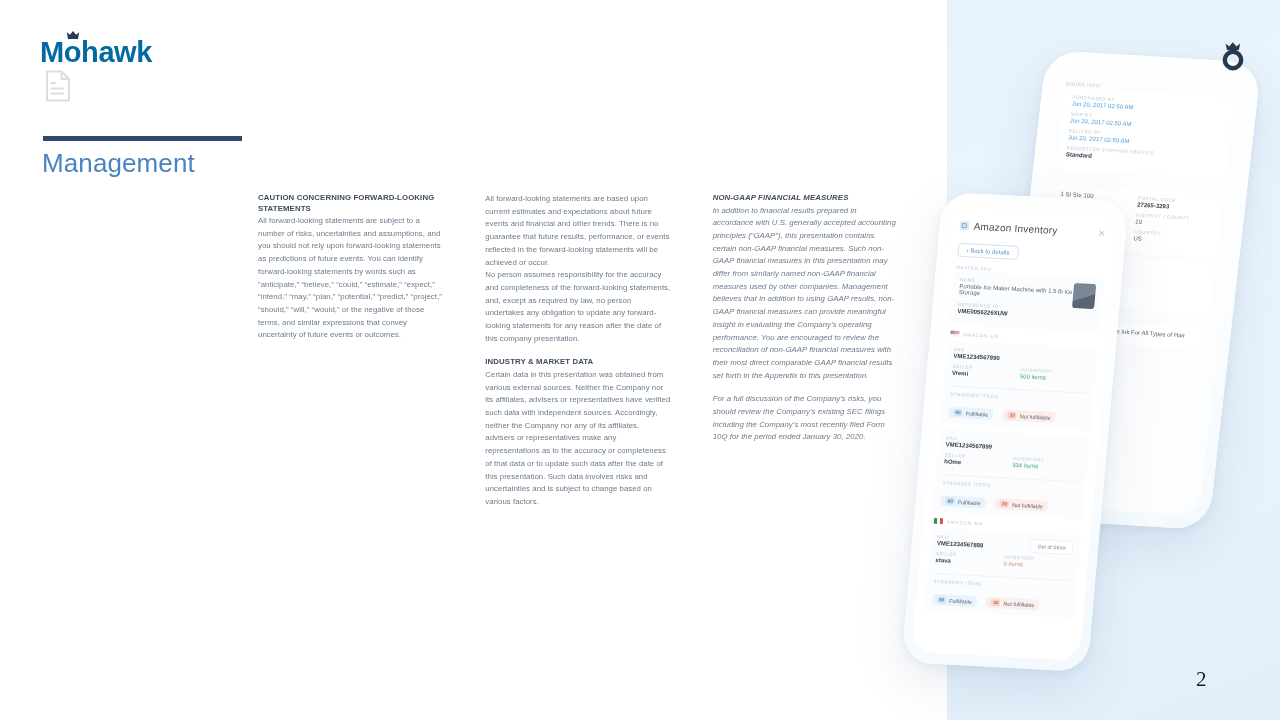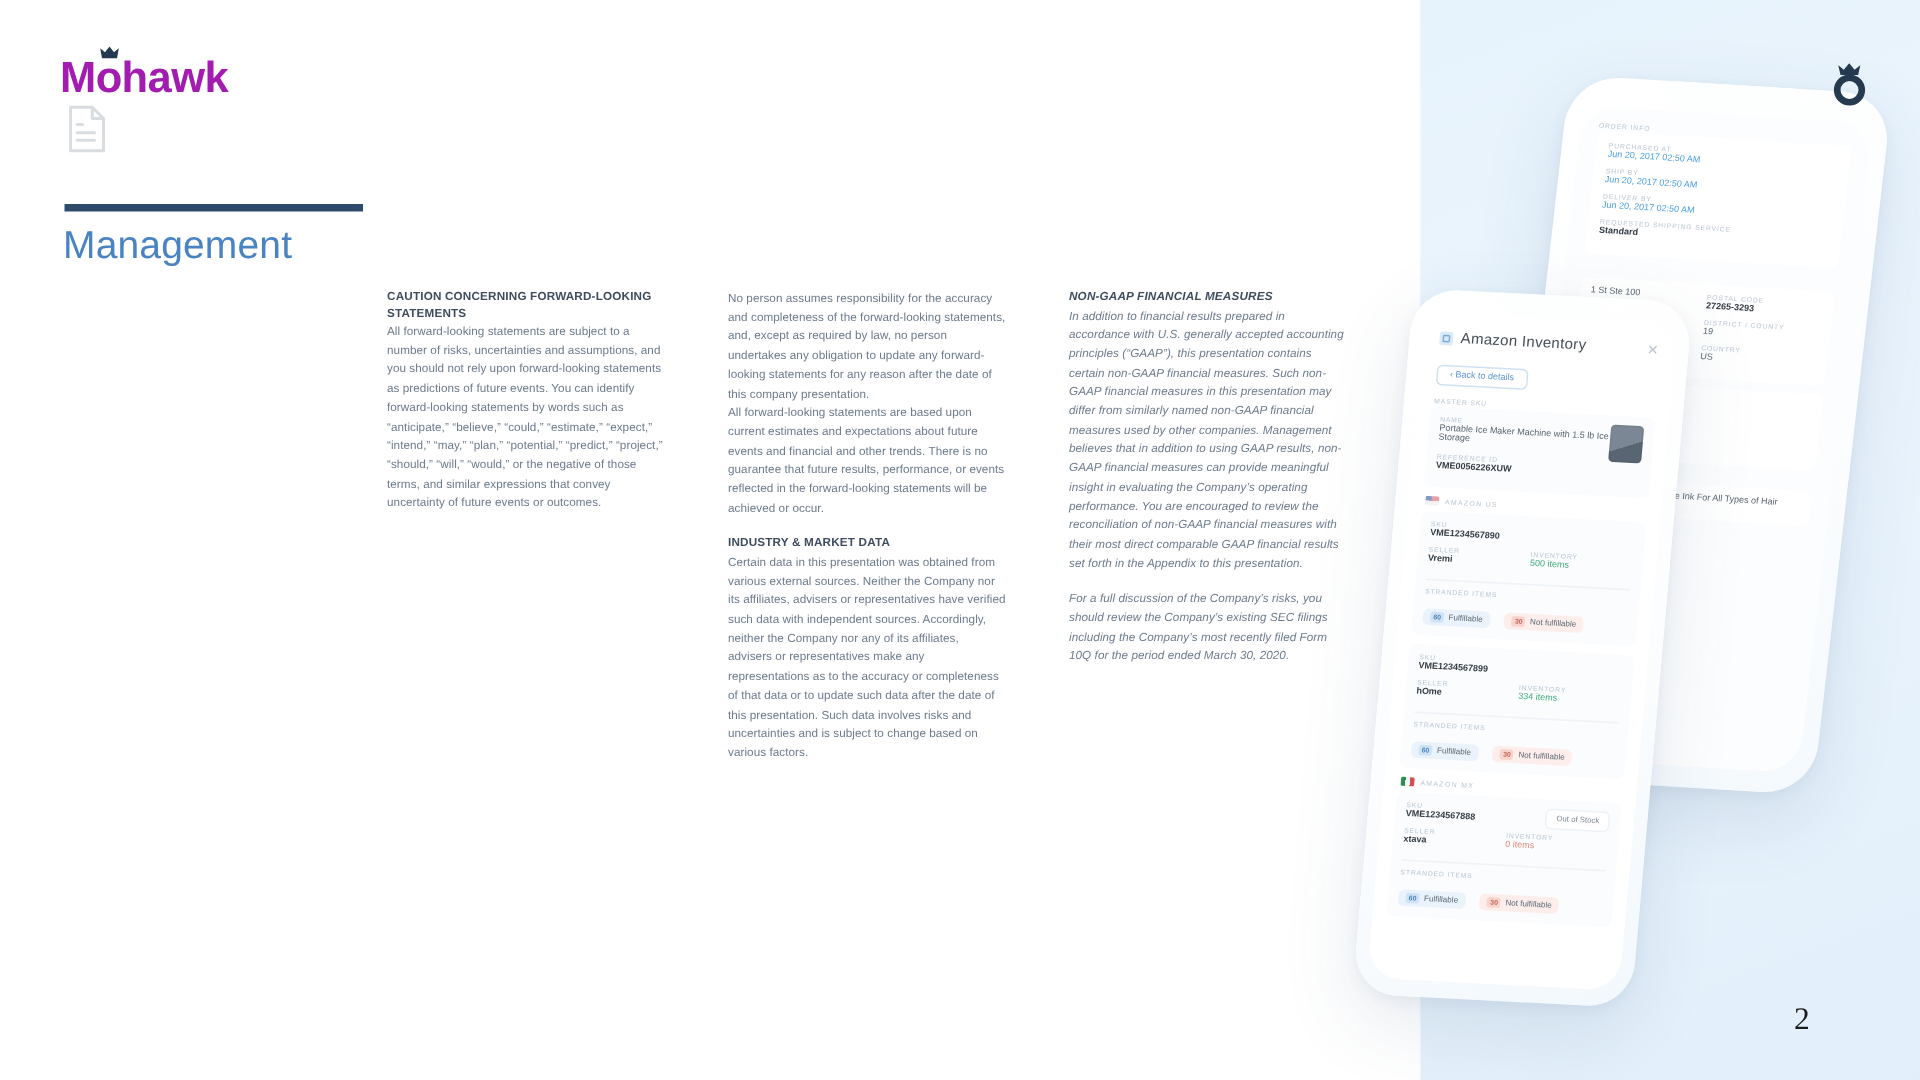--- a/index.html
+++ b/index.html
@@ -218,21 +218,21 @@
 
   
   .logo-wrap {
     position: absolute;
     left: 40px;
     top: 38px;
   }
   .logo-word {
     font-size: 29px;
     font-weight: bold;
-    color: #a21caf;
+    color: #0369a1;
     letter-spacing: -0.4px;
     line-height: 1;
     position: relative;
     display: inline-block;
   }
   .crown {
     position: absolute;
     left: 26px;
     top: -7px;
     width: 14px;
@@ -520,29 +520,29 @@
   <div class="page-title">Management</div>
 
   <div class="columns">
 
     <div class="col">
       <h3>CAUTION CONCERNING FORWARD-LOOKING STATEMENTS</h3>
       <p>All forward-looking statements are subject to a number of risks, uncertainties and assumptions, and you should not rely upon forward-looking statements as predictions of future events. You can identify forward-looking statements by words such as “anticipate,” “believe,” “could,” “estimate,” “expect,” “intend,” “may,” “plan,” “potential,” “predict,” “project,” “should,” “will,” “would,” or the negative of those terms, and similar expressions that convey uncertainty of future events or outcomes.</p>
     </div>
 
     <div class="col">
+      <p>All forward-looking statements are based upon current estimates and expectations about future events and financial and other trends. There is no guarantee that future results, performance, or events reflected in the forward-looking statements will be achieved or occur.</p>
       <p>No person assumes responsibility for the accuracy and completeness of the forward-looking statements, and, except as required by law, no person undertakes any obligation to update any forward-looking statements for any reason after the date of this company presentation.</p>
-      <p>All forward-looking statements are based upon current estimates and expectations about future events and financial and other trends. There is no guarantee that future results, performance, or events reflected in the forward-looking statements will be achieved or occur.</p>
       <h3 class="spaced">INDUSTRY &amp; MARKET DATA</h3>
       <p>Certain data in this presentation was obtained from various external sources. Neither the Company nor its affiliates, advisers or representatives have verified such data with independent sources. Accordingly, neither the Company nor any of its affiliates, advisers or representatives make any representations as to the accuracy or completeness of that data or to update such data after the date of this presentation. Such data involves risks and uncertainties and is subject to change based on various factors.</p>
     </div>
 
     <div class="col">
       <h3>NON-GAAP FINANCIAL MEASURES</h3>
       <p>In addition to financial results prepared in accordance with U.S. generally accepted accounting principles (“GAAP”), this presentation contains certain non-GAAP financial measures. Such non-GAAP financial measures in this presentation may differ from similarly named non-GAAP financial measures used by other companies. Management believes that in addition to using GAAP results, non-GAAP financial measures can provide meaningful insight in evaluating the Company’s operating performance. You are encouraged to review the reconciliation of non-GAAP financial measures with their most direct comparable GAAP financial results set forth in the Appendix to this presentation.</p>
-      <p class="gap">For a full discussion of the Company’s risks, you should review the Company’s existing SEC filings including the Company’s most recently filed Form 10Q for the period ended March 30, 2020.</p>
+      <p class="gap">For a full discussion of the Company’s risks, you should review the Company’s existing SEC filings including the Company’s most recently filed Form 10Q for the period ended January 30, 2020.</p>
     </div>
 
   </div>
 
   <div class="page-num">2</div>
 
 </div>
 
 </body></html>

